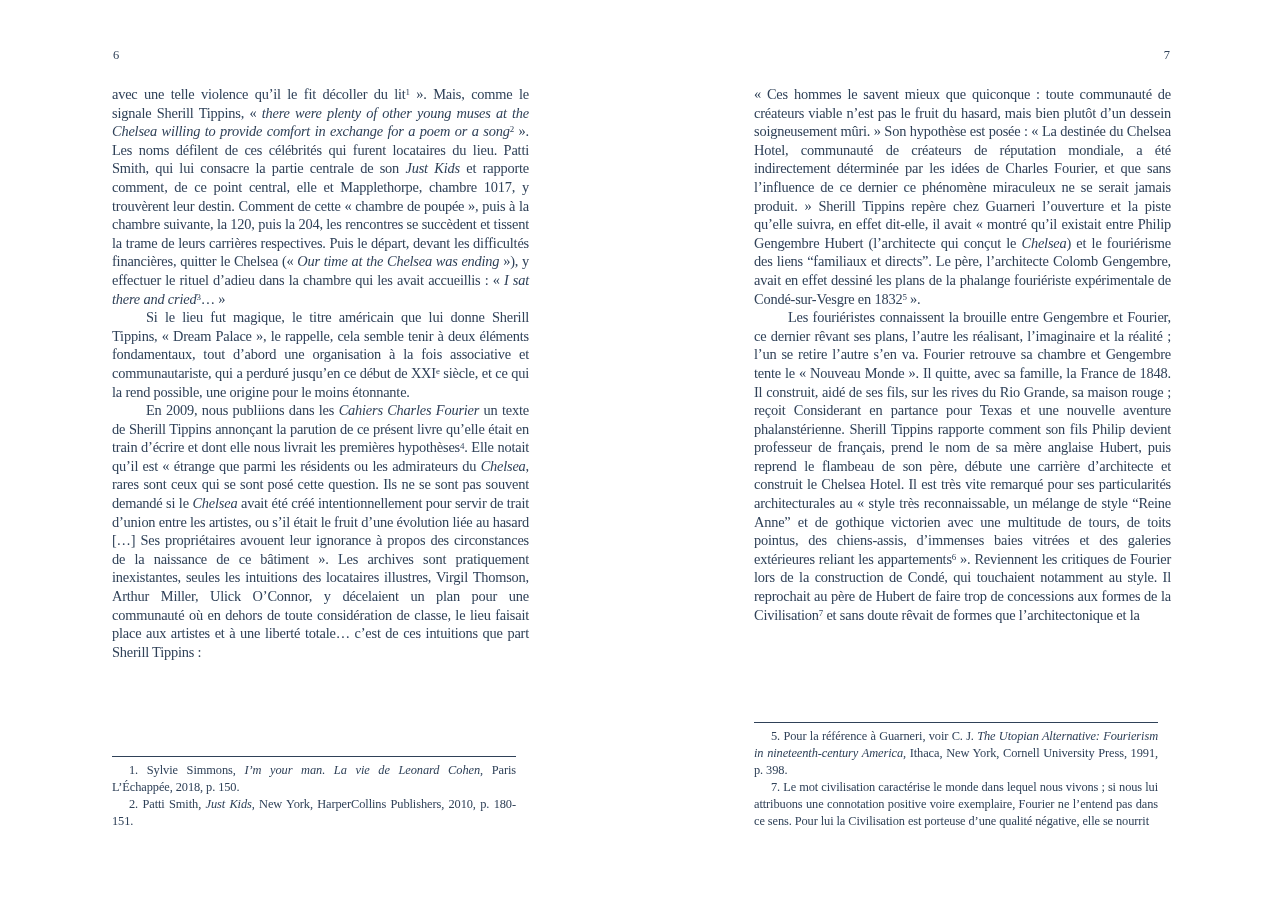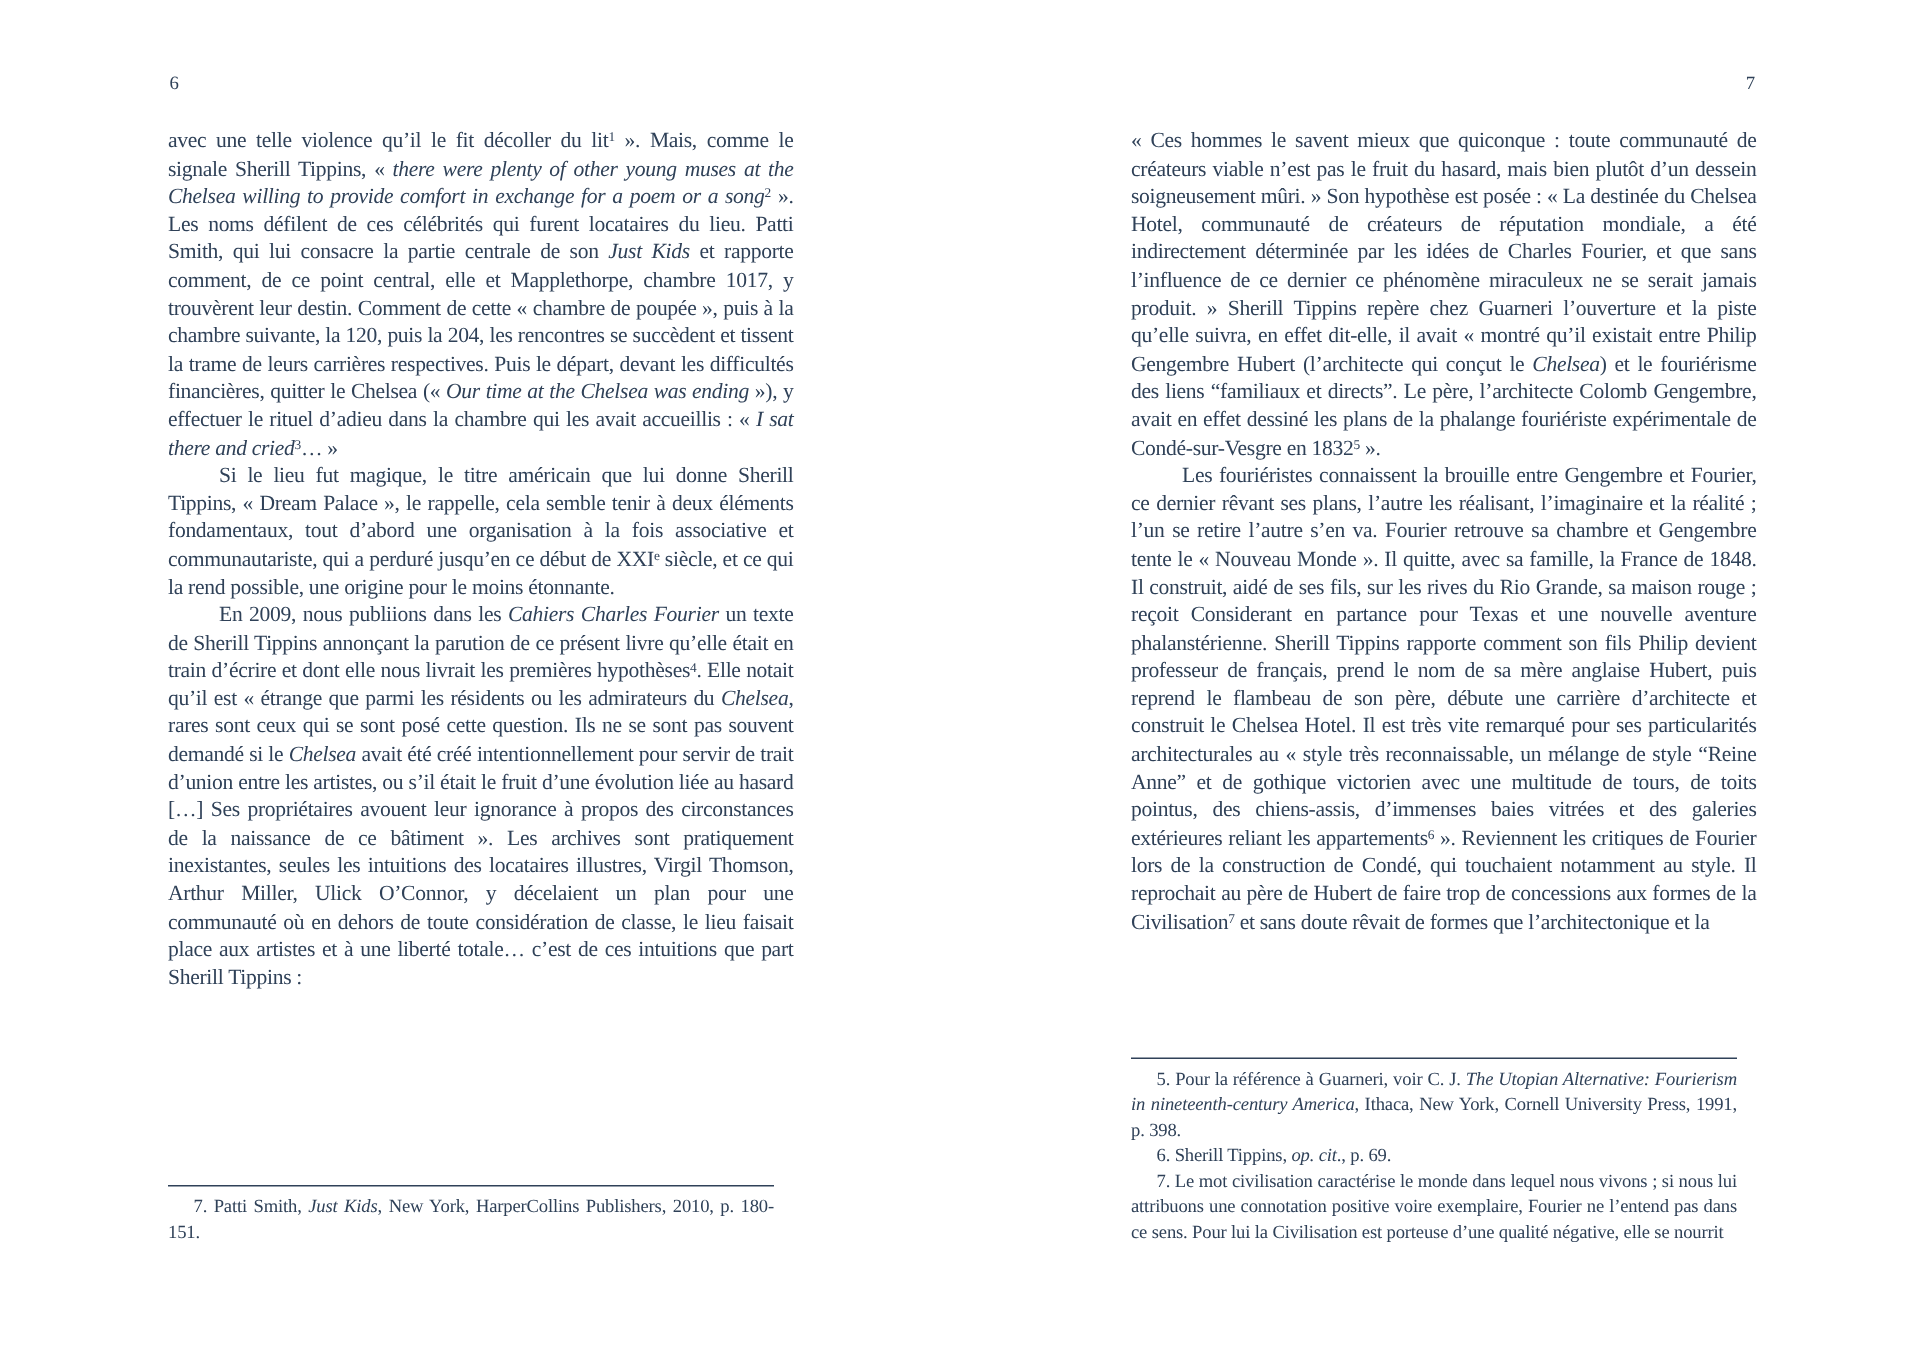--- a/index.html
+++ b/index.html
@@ -49,32 +49,32 @@
 <section class="page page-left">
   <div class="pagenum">6</div>
   <div class="body-text">
       <p class="para"><span>avec une telle violence qu’il le fit décoller du lit</span><sup>1</sup><span>&nbsp;». Mais, comme le signale Sherill Tippins, «&nbsp;</span><em>there were plenty of other young muses at the Chelsea willing to provide comfort in exchange for a poem or a song</em><sup>2</sup><span>&nbsp;». Les noms défilent de ces célébrités qui furent locataires du lieu. Patti Smith, qui lui consacre la partie centrale de son </span><em>Just Kids</em><span> et rapporte comment, de ce point central, elle et Mapplethorpe, chambre 1017, y trouvèrent leur destin. Comment de cette «&nbsp;chambre de poupée&nbsp;», puis à la chambre suivante, la 120, puis la 204, les rencontres se succèdent et tissent la trame de leurs carrières respectives. Puis le départ, devant les difficultés financières, quitter le Chelsea («&nbsp;</span><em>Our time at the Chelsea was ending</em><span>&nbsp;»), y effectuer le rituel d’adieu dans la chambre qui les avait accueillis&nbsp;: «&nbsp;</span><em>I sat there and cried</em><sup>3</sup><span>…&nbsp;»</span></p>
       <p class="para indent"><span>Si le lieu fut magique, le titre américain que lui donne Sherill Tippins, «&nbsp;Dream Palace&nbsp;», le rappelle, cela semble tenir à deux éléments fondamentaux, tout d’abord une organisation à la fois associative et communautariste, qui a perduré jusqu’en ce début de XXI</span><sup>e</sup><span> siècle, et ce qui la rend possible, une origine pour le moins étonnante.</span></p>
       <p class="para indent"><span>En 2009, nous publiions dans les </span><em>Cahiers Charles Fourier</em><span> un texte de Sherill Tippins annonçant la parution de ce présent livre qu’elle était en train d’écrire et dont elle nous livrait les premières hypothèses</span><sup>4</sup><span>. Elle notait qu’il est «&nbsp;étrange que parmi les résidents ou les admirateurs du </span><em>Chelsea</em><span>, rares sont ceux qui se sont posé cette question. Ils ne se sont pas souvent demandé si le </span><em>Chelsea</em><span> avait été créé intentionnellement pour servir de trait d’union entre les artistes, ou s’il était le fruit d’une évolution liée au hasard […] Ses propriétaires avouent leur ignorance à propos des circonstances de la naissance de ce bâtiment&nbsp;». Les archives sont pratiquement inexistantes, seules les intuitions des locataires illustres, Virgil Thomson, Arthur Miller, Ulick O’Connor, y décelaient un plan pour une communauté où en dehors de toute considération de classe, le lieu faisait place aux artistes et à une liberté totale… c’est de ces intuitions que part Sherill Tippins&nbsp;:</span></p>
     </div>
   <div class="footnotes">
     <div class="fn-rule"></div>
     <div class="fn-list">
-        <p class="para"><span>7. Patti Smith, </span><em>Just Kids</em><span>, New York, HarperCollins Publishers, 2010, p. 180-151.</span></p>
+        <p class="para"><span>1. Sylvie Simmons, </span><em>I’m your man. La vie de Leonard Cohen</em><span>, Paris L’Échappée, 2018, p. 150.</span></p>
+        <p class="para"><span>2. Patti Smith, </span><em>Just Kids</em><span>, New York, HarperCollins Publishers, 2010, p. 180-151.</span></p>
       </div>
   </div>
 </section>
 
 <section class="page page-right">
   <div class="pagenum">7</div>
   <div class="body-text">
       <p class="para"><span>«&nbsp;Ces hommes le savent mieux que quiconque&nbsp;: toute communauté de créateurs viable n’est pas le fruit du hasard, mais bien plutôt d’un dessein soigneusement mûri.&nbsp;» Son hypothèse est posée&nbsp;: «&nbsp;La destinée du Chelsea Hotel, communauté de créateurs de réputation mondiale, a été indirectement déterminée par les idées de Charles Fourier, et que sans l’influence de ce dernier ce phénomène miraculeux ne se serait jamais produit.&nbsp;» Sherill Tippins repère chez Guarneri l’ouverture et la piste qu’elle suivra, en effet dit-elle, il avait «&nbsp;montré qu’il existait entre Philip Gengembre Hubert (l’architecte qui conçut le </span><em>Chelsea</em><span>) et le fouriérisme des liens “familiaux et directs”. Le père, l’architecte Colomb Gengembre, avait en effet dessiné les plans de la phalange fouriériste expérimentale de Condé-sur-Vesgre en 1832</span><sup>5</sup><span>&nbsp;».</span></p>
       <p class="para indent"><span>Les fouriéristes connaissent la brouille entre Gengembre et Fourier, ce dernier rêvant ses plans, l’autre les réalisant, l’imaginaire et la réalité&nbsp;; l’un se retire l’autre s’en va. Fourier retrouve sa chambre et Gengembre tente le «&nbsp;Nouveau Monde&nbsp;». Il quitte, avec sa famille, la France de 1848. Il construit, aidé de ses fils, sur les rives du Rio Grande, sa maison rouge&nbsp;; reçoit Considerant en partance pour Texas et une nouvelle aventure phalanstérienne. Sherill Tippins rapporte comment son fils Philip devient professeur de français, prend le nom de sa mère anglaise Hubert, puis reprend le flambeau de son père, débute une carrière d’architecte et construit le Chelsea Hotel. Il est très vite remarqué pour ses particularités architecturales au «&nbsp;style très reconnaissable, un mélange de style “Reine Anne” et de gothique victorien avec une multitude de tours, de toits pointus, des chiens-assis, d’immenses baies vitrées et des galeries extérieures reliant les appartements</span><sup>6</sup><span>&nbsp;». Reviennent les critiques de Fourier lors de la construction de Condé, qui touchaient notamment au style. Il reprochait au père de Hubert de faire trop de concessions aux formes de la Civilisation</span><sup>7</sup><span> et sans doute rêvait de formes que l’architectonique et la</span></p>
     </div>
   <div class="footnotes">
     <div class="fn-rule"></div>
     <div class="fn-list">
         <p class="para"><span>5. Pour la référence à Guarneri, voir C. J. </span><em>The Utopian Alternative: Fourierism in nineteenth-century America</em><span>, Ithaca, New York, Cornell University Press, 1991, p. 398.</span></p>
-        <p class="para"><span>6. Sherill Tippins, </span><em>op. cit</em><span>., p. 69.</span></p>
         <p class="para"><span>7. Le mot civilisation caractérise le monde dans lequel nous vivons&nbsp;; si nous lui attribuons une connotation positive voire exemplaire, Fourier ne l’entend pas dans ce sens. Pour lui la Civilisation est porteuse d’une qualité négative, elle se nourrit</span></p>
       </div>
   </div>
 </section>
 
 </body></html>

